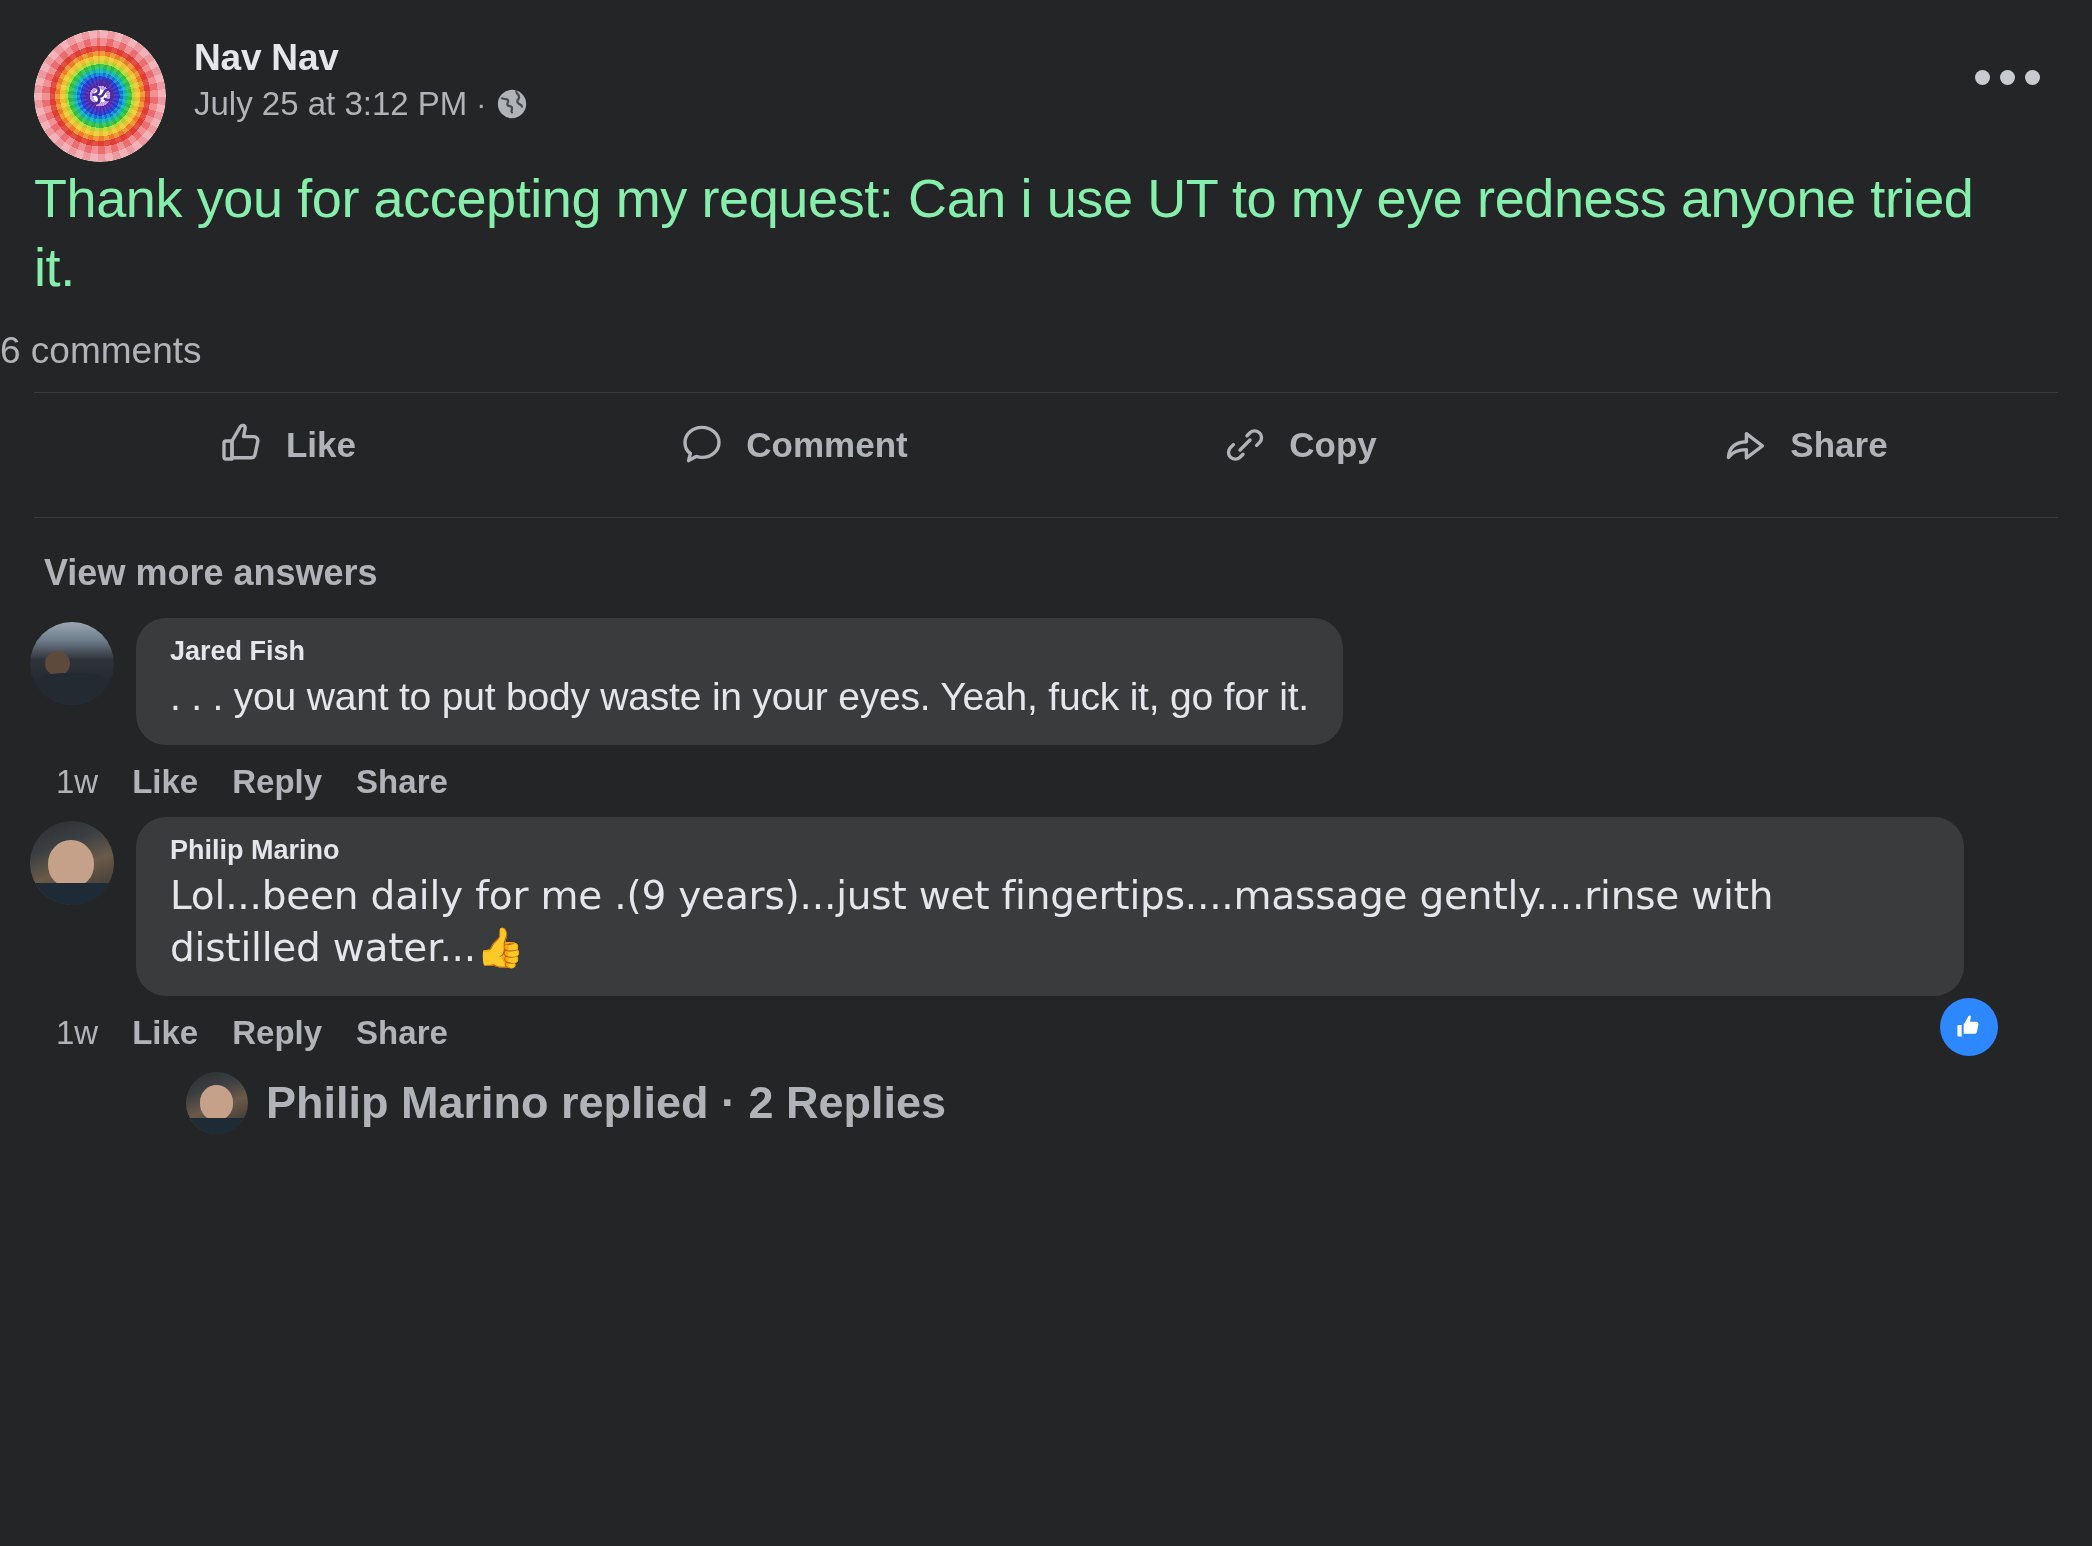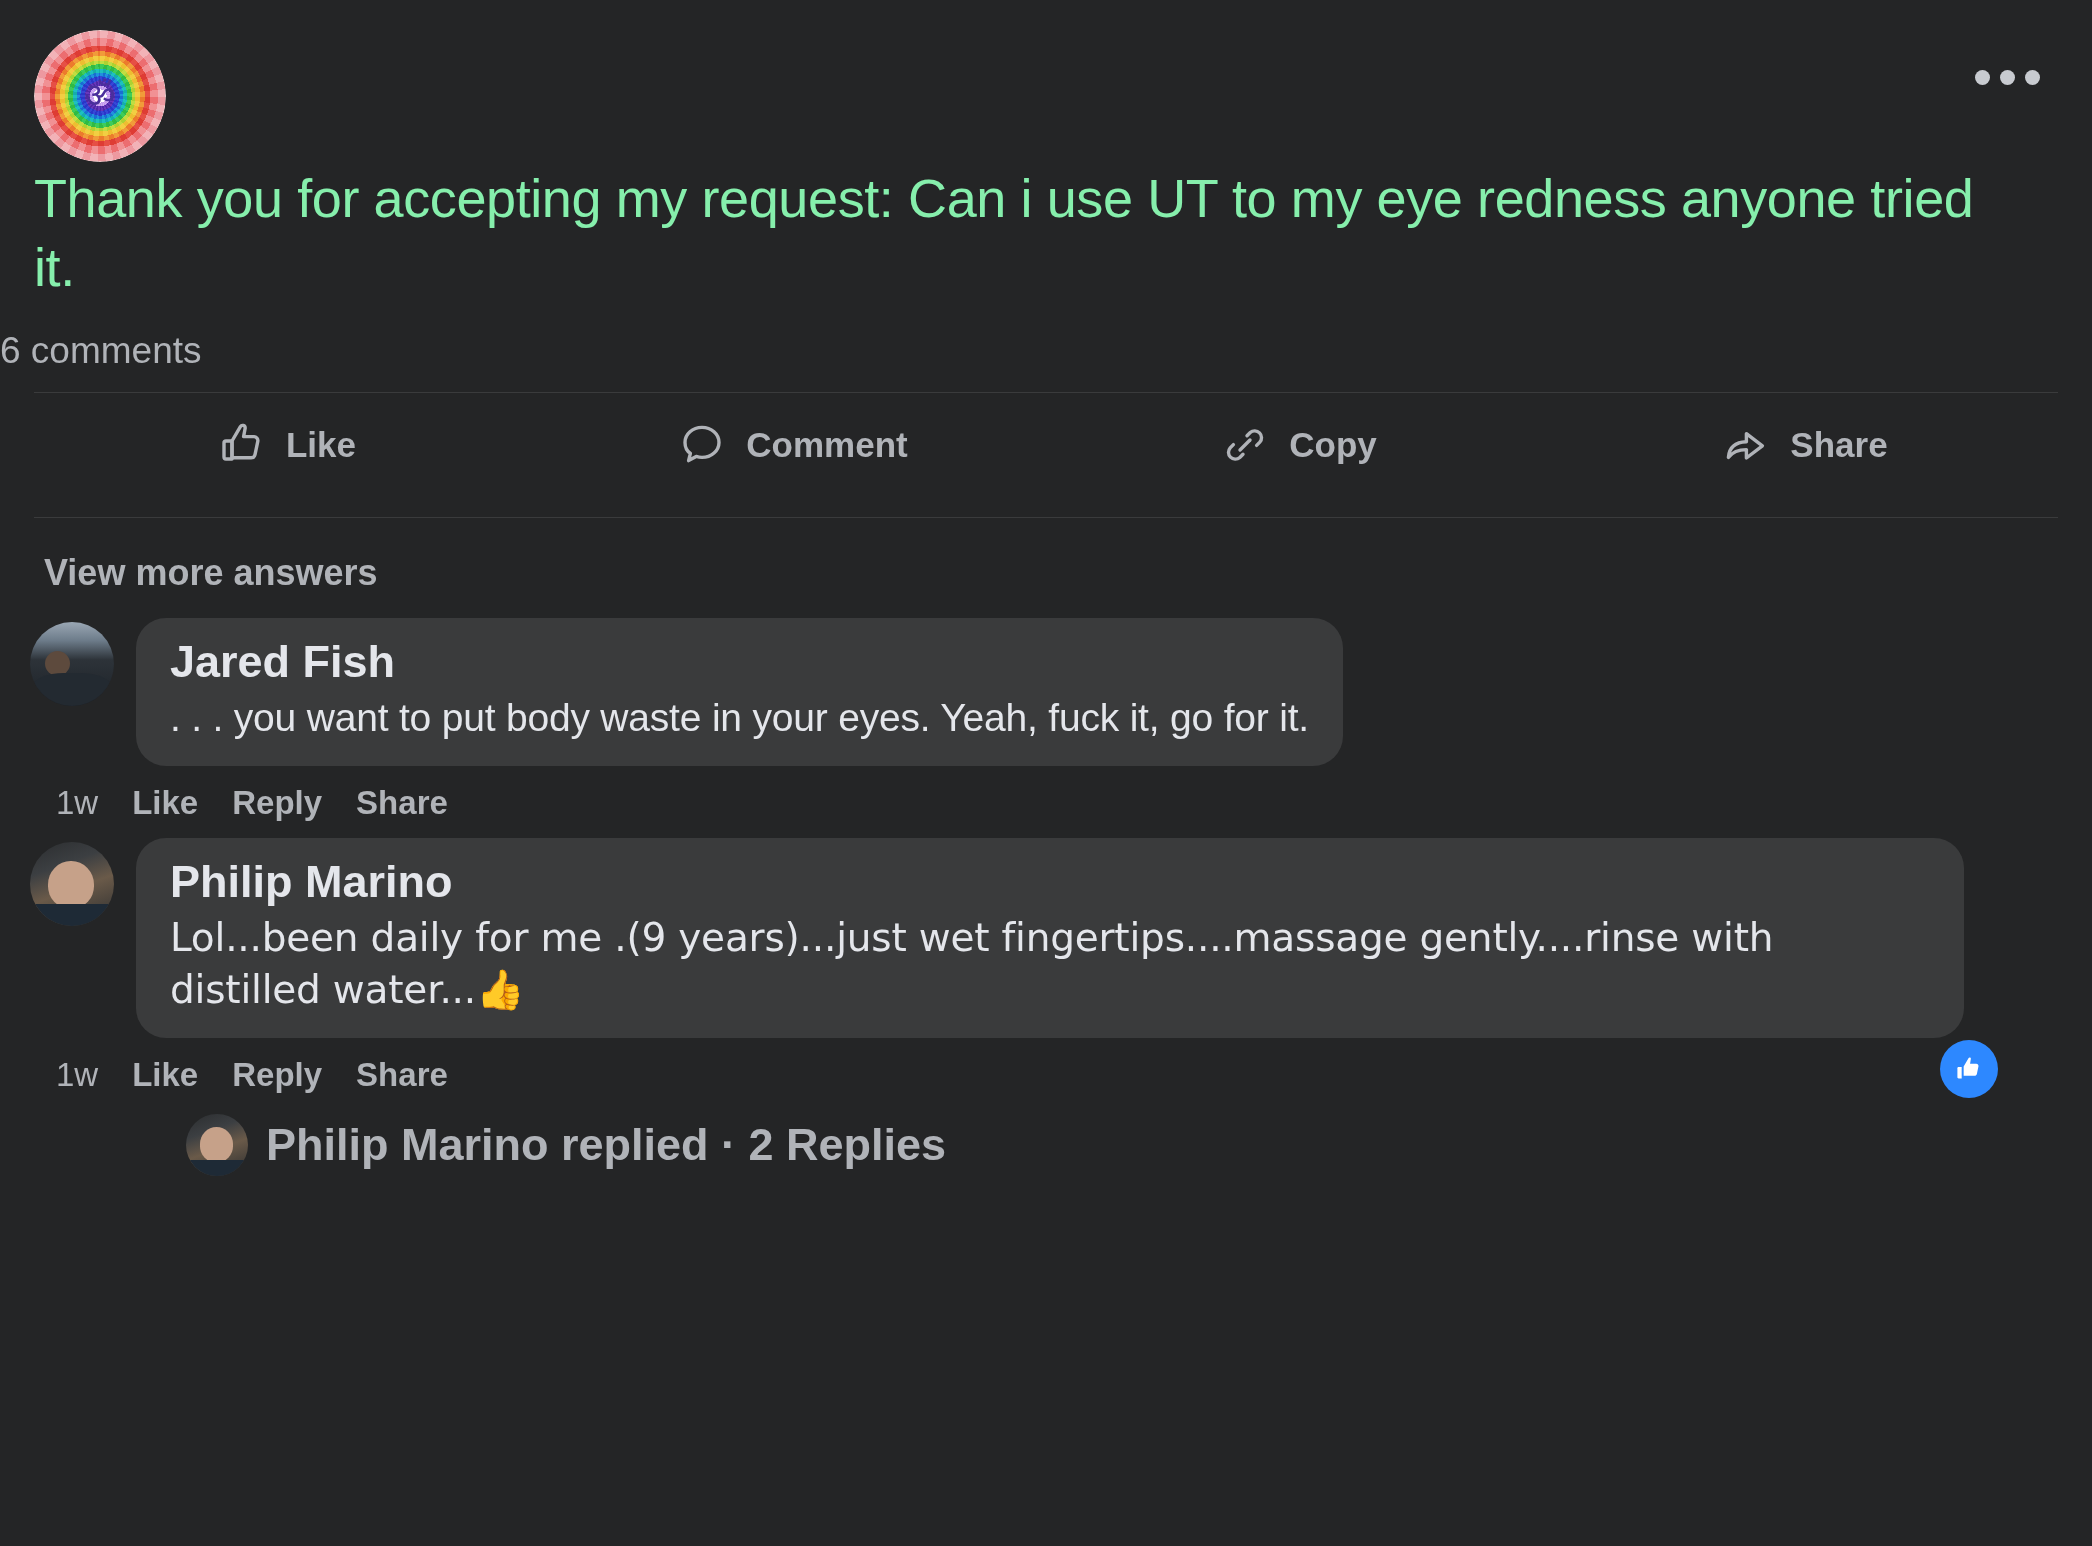--- a/index.html
+++ b/index.html
@@ -236,21 +236,21 @@
   .bubble-wrap { display: flex; flex-direction: column; min-width: 0; }
 
   .bubble {
     background: #3a3b3c;
     border-radius: 30px;
     padding: 18px 34px 22px 34px;
     margin-left: 22px;
     max-width: 1760px;
   }
   .bubble-name {
-    font-size: 45px;
+    font-size: 27px;
     font-weight: bold;
     color: #e4e6eb;
     margin-bottom: 4px;
   }
   .bubble-text {
     font-size: 39px;
     line-height: 1.33;
     color: #e4e6eb;
     letter-spacing: -0.2px;
   }
@@ -308,20 +308,33 @@
 </style>
 </head>
 <body>
 
 <div class="post">
 
   <div class="post-header">
     <div class="avatar-main">
       <div class="mandala"></div>
       <div class="mandala-om">ॐ</div>
+    </div>
+    <div class="header-text">
+      <div class="author-name">Nav Nav</div>
+      <div class="meta-row">
+        <span>July 25 at 3:12 PM</span>
+        <span class="meta-dot">·</span>
+        <span class="globe-icon">
+          <svg width="34" height="34" viewBox="0 0 24 24" aria-hidden="true">
+            <circle cx="12" cy="12" r="10" fill="#b0b3b8"></circle>
+            <path d="M5 8c2 1 3 0 4 1s-1 3 0 4 3 0 3 2-1 2 0 3M15 3c0 2 2 2 2 4s-2 2-1 4 3 1 3 3" stroke="#4a4b4d" stroke-width="1.6" fill="none" stroke-linecap="round"></path>
+          </svg>
+        </span>
+      </div>
     </div>
     <div class="kebab">
       <span></span>
       <span></span>
       <span></span>
     </div>
   </div>
 
   <div class="post-body">Thank you for accepting my request: Can i use UT to my eye redness anyone tried it.</div>
 

